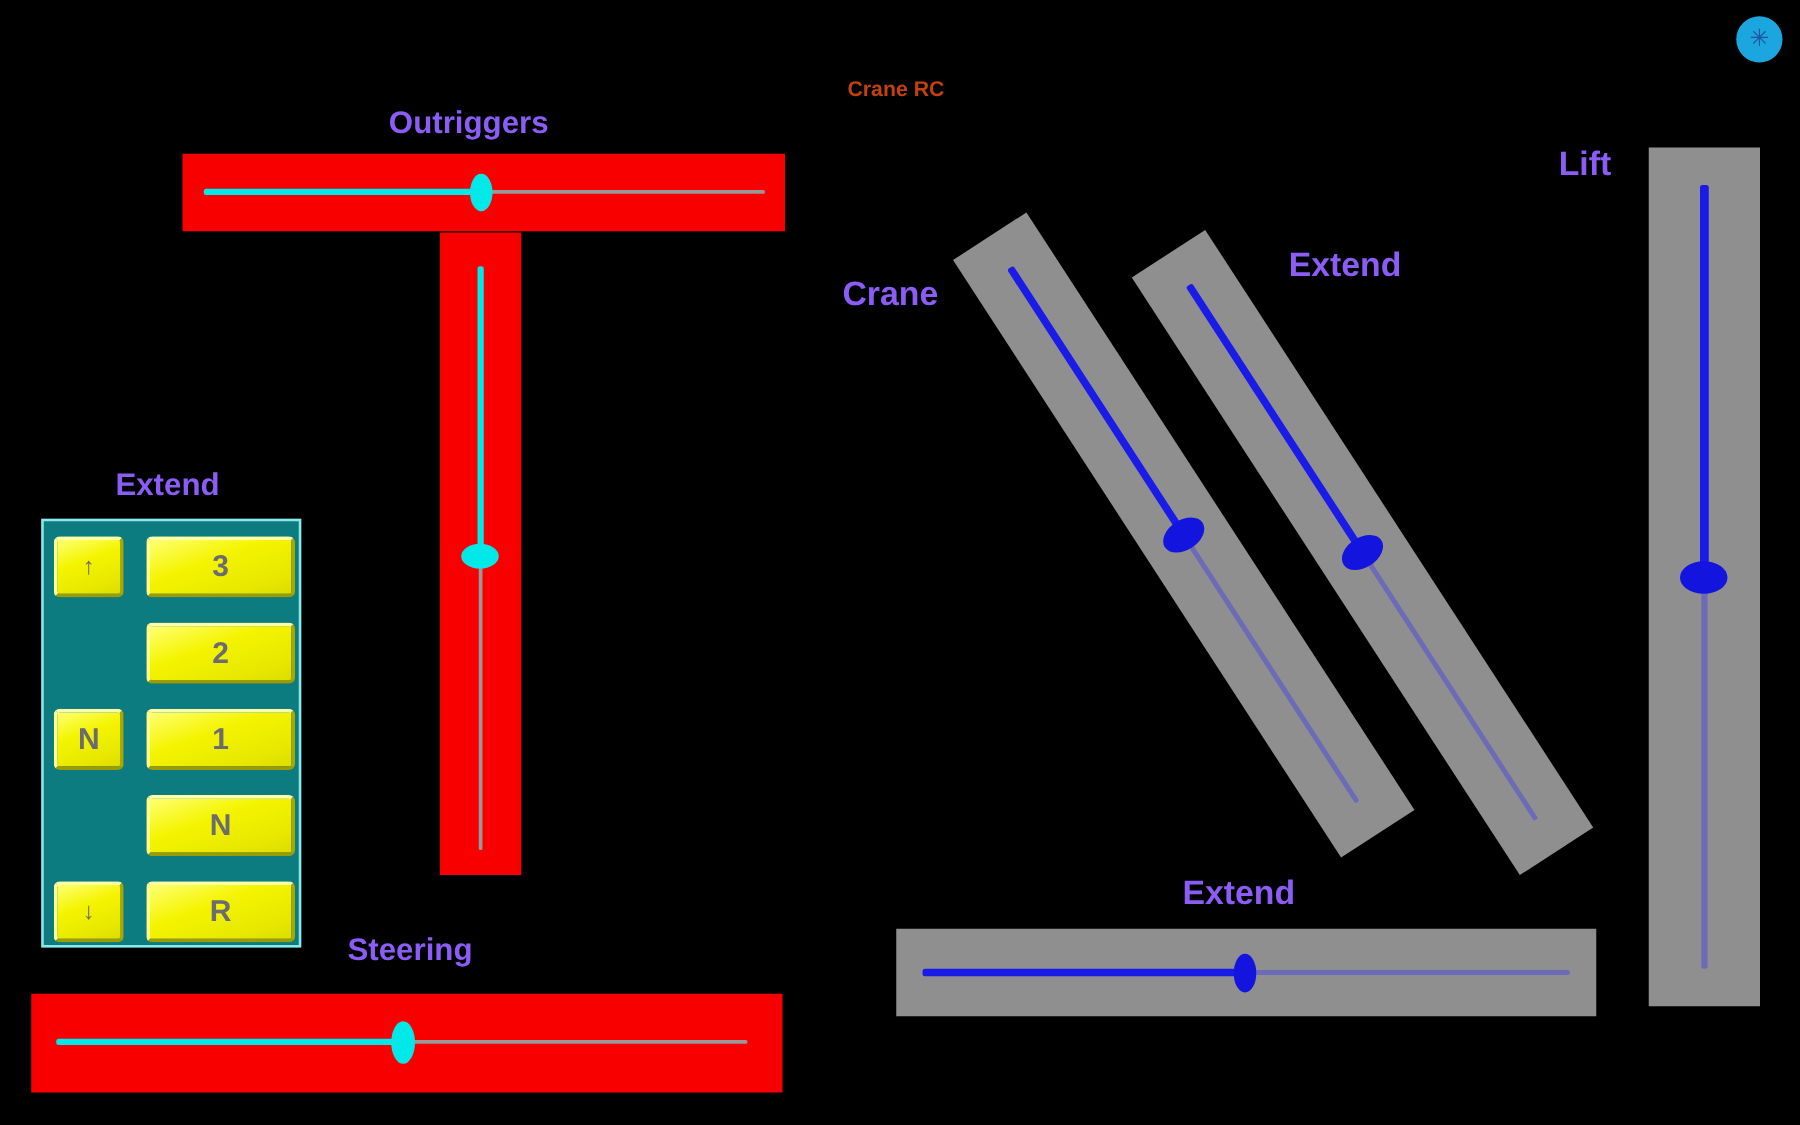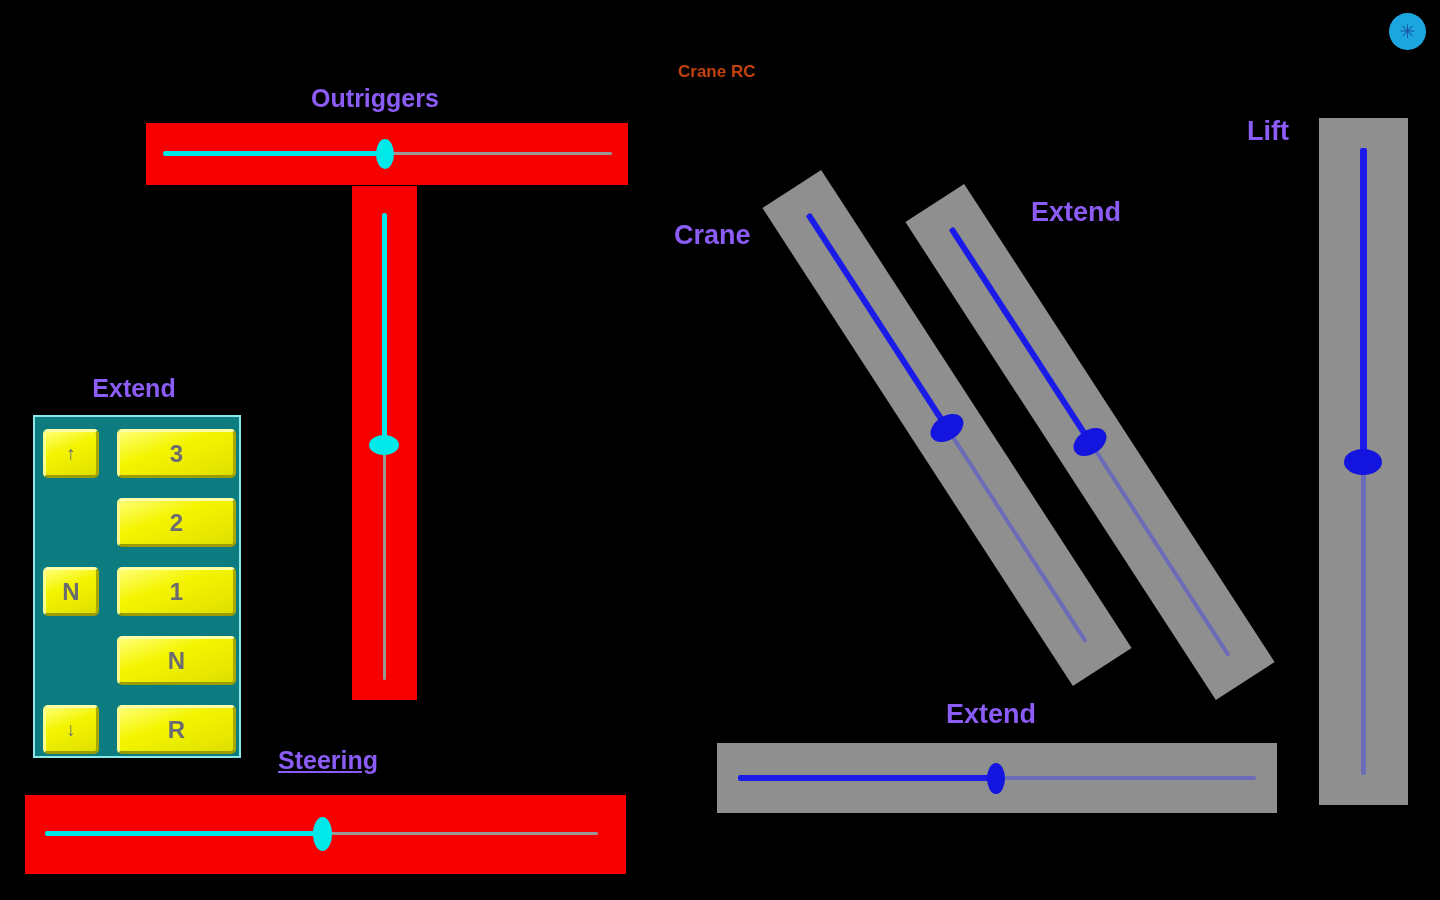--- a/index.html
+++ b/index.html
@@ -73,21 +73,21 @@
   <div class="btn small" style="left:8px;top:12px;width:56px;height:49px;">↑</div>
   <div class="btn" style="left:82px;top:12px;width:119px;height:49px;">3</div>
   <div class="btn" style="left:82px;top:81px;width:119px;height:49px;">2</div>
   <div class="btn" style="left:8px;top:150px;width:56px;height:49px;">N</div>
   <div class="btn" style="left:82px;top:150px;width:119px;height:49px;">1</div>
   <div class="btn" style="left:82px;top:219px;width:119px;height:49px;">N</div>
   <div class="btn small" style="left:8px;top:288px;width:56px;height:49px;">↓</div>
   <div class="btn" style="left:82px;top:288px;width:119px;height:49px;">R</div>
 </div>
 
-<div class="label" style="left:230px;top:746px;width:196px;text-decoration:underline;">Steering</div>
+<div class="label" style="left:230px;top:746px;width:196px;">Steering</div>
 <div class="slider red-bg" style="left:25px;top:795px;width:601px;height:79px;">
   <div class="track t-cyan" style="left:20px;top:36px;width:278px;height:5px;"></div>
   <div class="track t-gray" style="left:298px;top:37px;width:275px;height:3px;"></div>
   <div class="thumb th-cyan" style="left:288px;top:22px;width:19px;height:34px;"></div>
 </div>
 
 <div class="label label-big" style="left:674px;top:220px;">Crane</div>
 <div class="slider gray-bg rot" style="left:912px;top:143px;width:70px;height:570px;">
   <div class="track t-blue" style="left:32px;top:30px;width:6px;height:255px;"></div>
   <div class="track t-bluedim" style="left:33px;top:285px;width:4px;height:255px;"></div>

